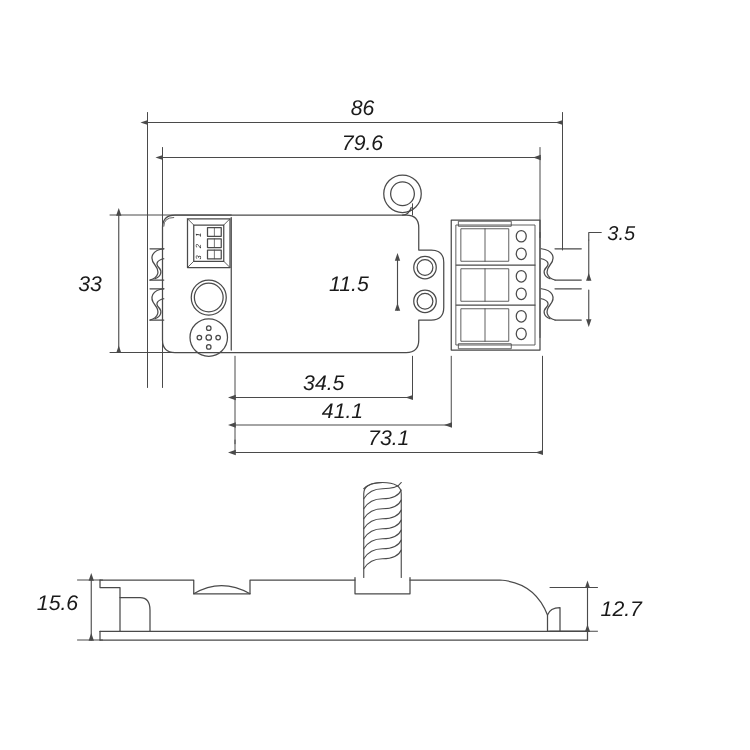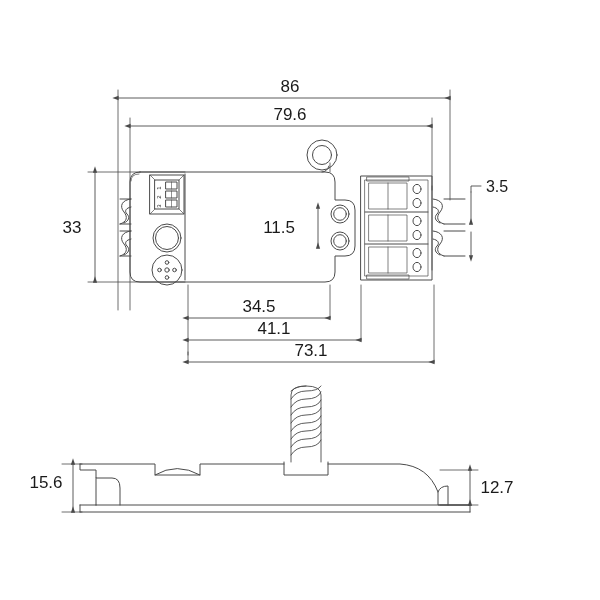--- a/index.html
+++ b/index.html
@@ -3,21 +3,21 @@
 <meta charset="utf-8">
 <title>Technical Drawing</title>
 <style>
   html,body{margin:0;padding:0;}
   body{
     width:600px;height:600px;
     background:#ffffff;
     font-family:"Liberation Sans", sans-serif;
     overflow:hidden;
   }
-  #stage{position:relative;width:600px;height:600px;}
+  #stage{position:relative;width:600px;height:600px;font-style:italic;}
   #drawing{position:absolute;top:0;left:0;width:600px;height:600px;}
   text{font-family:"Liberation Sans", sans-serif;}
 </style>
 </head>
 <body>
 
 <div id="stage">
 
 <svg id="drawing" viewBox="0 0 600 600" xmlns="http://www.w3.org/2000/svg">
 

